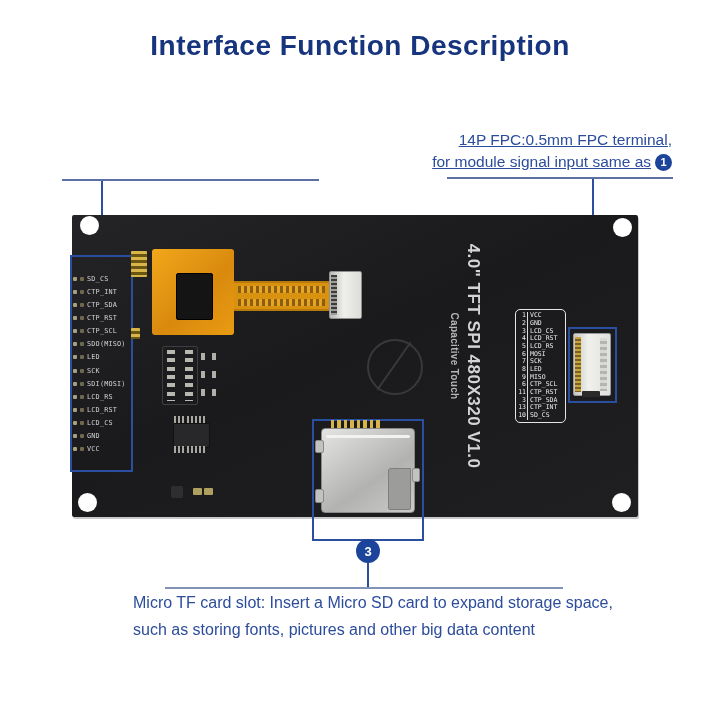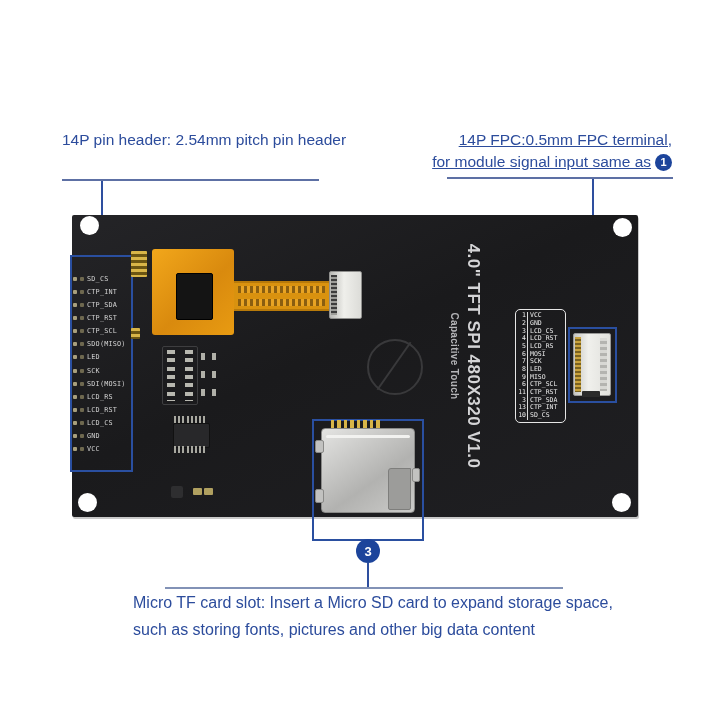--- a/index.html
+++ b/index.html
@@ -97,22 +97,22 @@
   .tpad{background:#b0a060;border-radius:1px;}
 
   
   .caption{font-size:16px;color:#2c4c9c;white-space:nowrap;}
 </style>
 </head>
 <body>
 
 <div id="stage">
 
-
-  <div class="abs ann" style="left:62px;top:131px;">14P pin header: 2.54mm pitch pin header</div>
+  <div class="abs title">Interface Function Description</div>
+
   <div class="abs hline" style="left:62px;top:179px;width:257px;"></div>
   <div class="abs vline" style="left:101px;top:181px;height:53px;"></div>
   <div class="abs badge" style="left:91px;top:233px;width:22px;height:22px;">1</div>
 
   <div class="abs ann ann2" style="left:400px;top:131px;width:272px;">14P FPC:0.5mm FPC terminal,</div>
   <div class="abs ann ann2 l2flex" style="left:390px;top:153px;width:282px;align-items:center;">
     <span>for module signal input same as</span>
     <span class="ibadge">1</span>
   </div>
   <div class="abs hline" style="left:447px;top:177px;width:226px;"></div>

